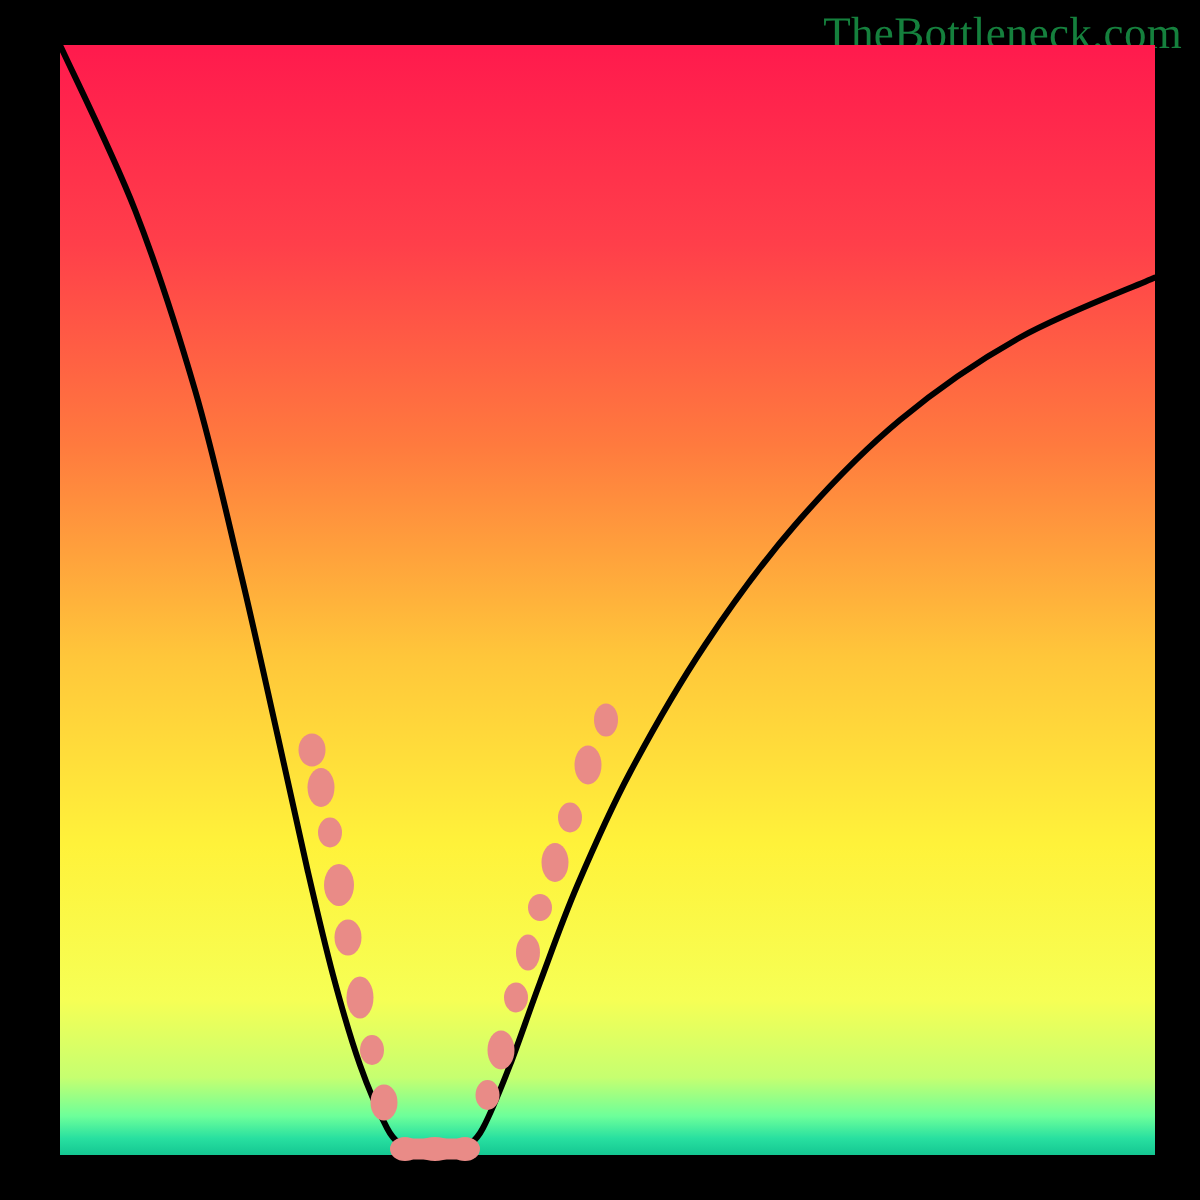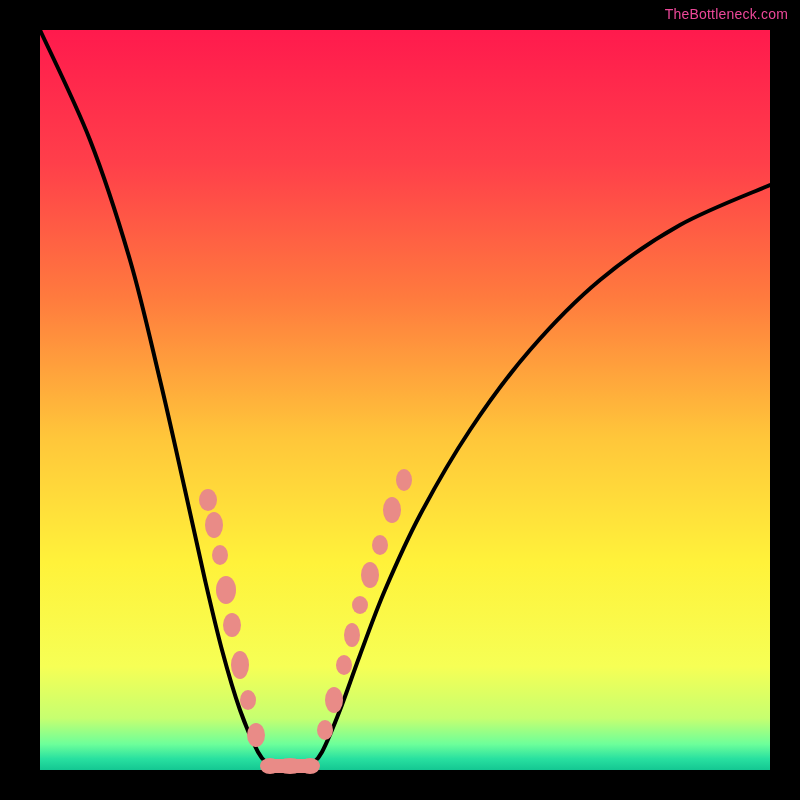--- a/index.html
+++ b/index.html
@@ -15,23 +15,23 @@
     left: 0;
     top: 0;
     width: 800px;
     height: 800px;
     background: #000;
   }
   .watermark {
     position: absolute;
     top: 6px;
     right: 12px;
-    font-family: Liberation Sans, sans-serif;
-    font-size: 14px;
-    color: #ec4899;
+    font-family: Liberation Serif, serif;
+    font-size: 30px;
+    color: #15803d;
     letter-spacing: 0.2px;
     font-weight: 500;
   }
   svg {
     position: absolute;
     left: 0;
     top: 0;
   }
 </style>
 </head>

